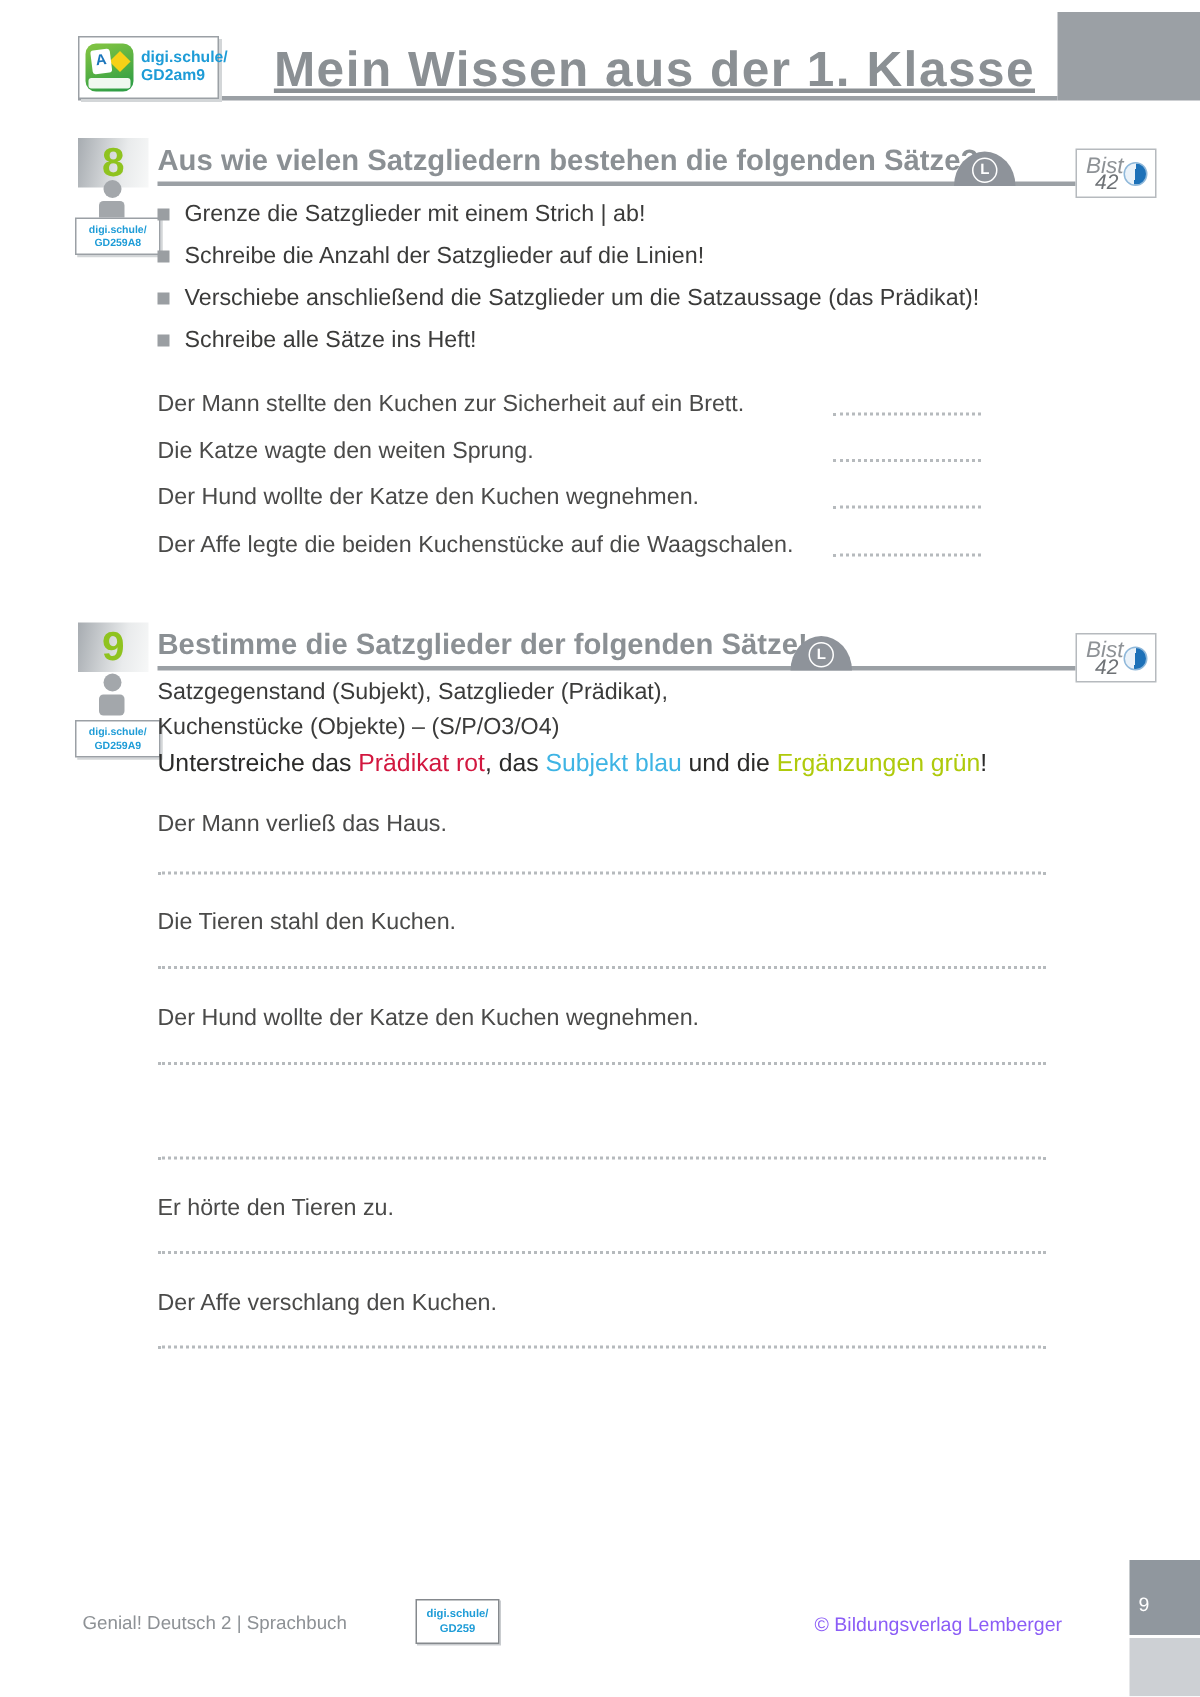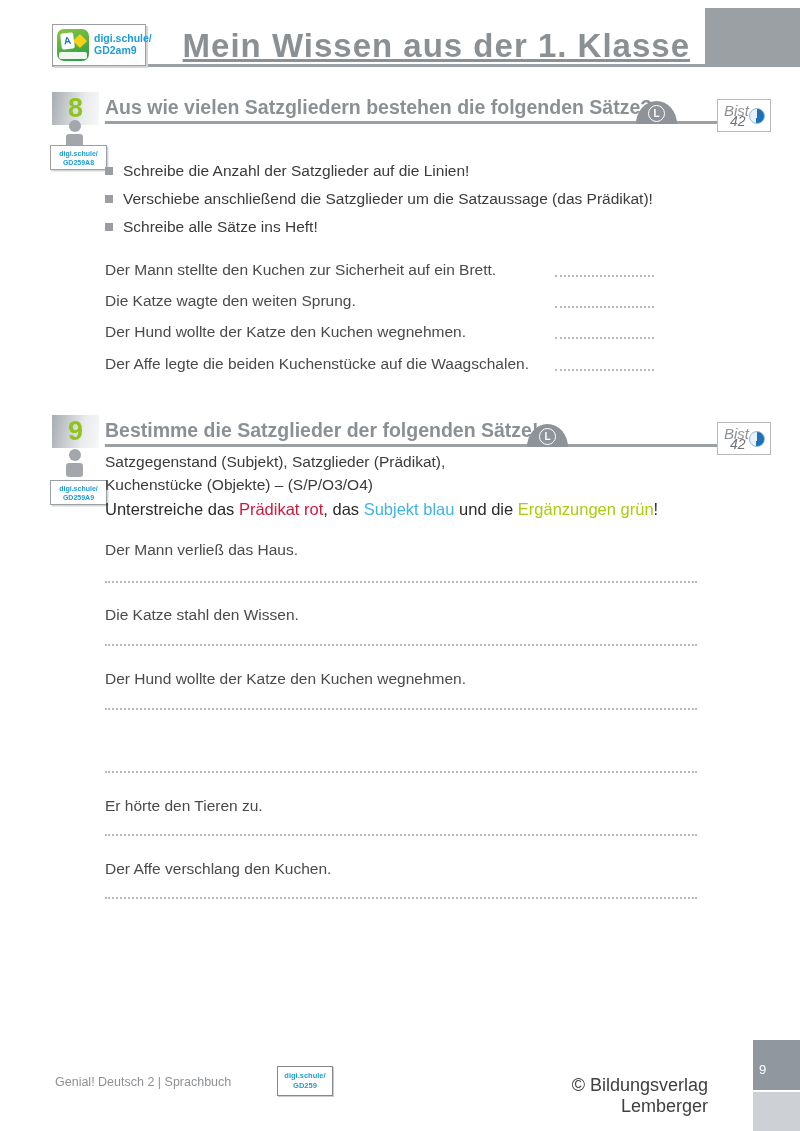--- a/index.html
+++ b/index.html
@@ -67,21 +67,21 @@
     border-bottom:2px dotted #b6babd; }
   .dots-long { left:105px; width:592px; height:0; border-bottom:2px dotted #b6babd; }
   .subtitle { left:105px; font-size:15.5px; color:#3b3b3a; }
   .instruction { left:105px; font-size:16.5px; color:#2b2b2a; }
   .txt-red { color:#d2173f; }
   .txt-blue { color:#3eb4e4; }
   .txt-green { color:#afca0b; }
 
   
   .foot-left { left:55px; top:1075px; font-size:12.5px; color:#8d9195; }
-  .foot-right { left:480px; top:1075px; width:228px; text-align:right; font-size:18px; color:#404040; }
+  .foot-right { left:480px; top:1075px; width:228px; text-align:right; font-size:13px; color:#8b5cf6; }
   .foot-code { left:277px; top:1066px; width:56px; height:30px; background:#fff;
     border:1.5px solid #85898d; box-shadow:1px 1px 0 #c9cccf;
     text-align:center; font-size:7.5px; font-weight:700; line-height:1.3; color:#1e9cd7;
     padding-top:4px; box-sizing:border-box; }
   .page-tab-dark { left:753px; top:1040px; width:47px; height:50px; background:#90979e;
     color:#ffffff; font-size:13px; padding:22px 0 0 6px; box-sizing:border-box; }
   .page-tab-light { left:753px; top:1092px; width:47px; height:39px; background:#cdd0d4; }
 </style>
 </head>
 <body>
@@ -114,20 +114,24 @@
   <div class="abs ex-rule" style="top:121px"></div>
   <div class="abs dome" style="left:636px; top:101px">
     <span class="lc">L</span>
   </div>
   <div class="abs bist-box" style="top:99px">
     <span class="bist-label">Bist</span>
     <span class="bist-value">42</span>
     <span class="bist-circle"></span>
   </div>
 
+  <div class="abs bullet-row" style="top:134px">
+    <span class="bullet-sq"></span>
+    <span class="bullet-txt">Grenze die Satzglieder mit einem Strich | ab!</span>
+  </div>
   <div class="abs bullet-row" style="top:162px">
     <span class="bullet-sq"></span>
     <span class="bullet-txt">Schreibe die Anzahl der Satzglieder auf die Linien!</span>
   </div>
   <div class="abs bullet-row" style="top:190px">
     <span class="bullet-sq"></span>
     <span class="bullet-txt">Verschiebe anschließend die Satzglieder um die Satzaussage (das Prädikat)!</span>
   </div>
   <div class="abs bullet-row" style="top:218px">
     <span class="bullet-sq"></span>
@@ -171,21 +175,21 @@
 
   <div class="abs subtitle" style="top:453px">Satzgegenstand (Subjekt), Satzglieder (Prädikat),</div>
   <div class="abs subtitle" style="top:476px">Kuchenstücke (Objekte) – (S/P/O3/O4)</div>
 
   <div class="abs instruction" style="top:500px">
     <span>Unterstreiche das </span><span class="txt-red">Prädikat rot</span><span>, das </span><span class="txt-blue">Subjekt blau</span><span> und die </span><span class="txt-green">Ergänzungen grün</span><span>!</span>
   </div>
 
   <div class="abs sent" style="left:105px; top:541px">Der Mann verließ das Haus.</div>
   <div class="abs dots-long" style="top:581px"></div>
-  <div class="abs sent" style="left:105px; top:606px">Die Katze stahl den Wissen.</div>
+  <div class="abs sent" style="left:105px; top:606px">Die Tieren stahl den Kuchen.</div>
   <div class="abs dots-long" style="top:644px"></div>
   <div class="abs sent" style="left:105px; top:670px">Der Hund wollte der Katze den Kuchen wegnehmen.</div>
   <div class="abs dots-long" style="top:708px"></div>
   <div class="abs dots-long" style="top:771px"></div>
   <div class="abs sent" style="left:105px; top:797px">Er hörte den Tieren zu.</div>
   <div class="abs dots-long" style="top:834px"></div>
   <div class="abs sent" style="left:105px; top:860px">Der Affe verschlang den Kuchen.</div>
   <div class="abs dots-long" style="top:897px"></div>
 
   <div class="abs foot-left">Genial! Deutsch 2 | Sprachbuch</div>

